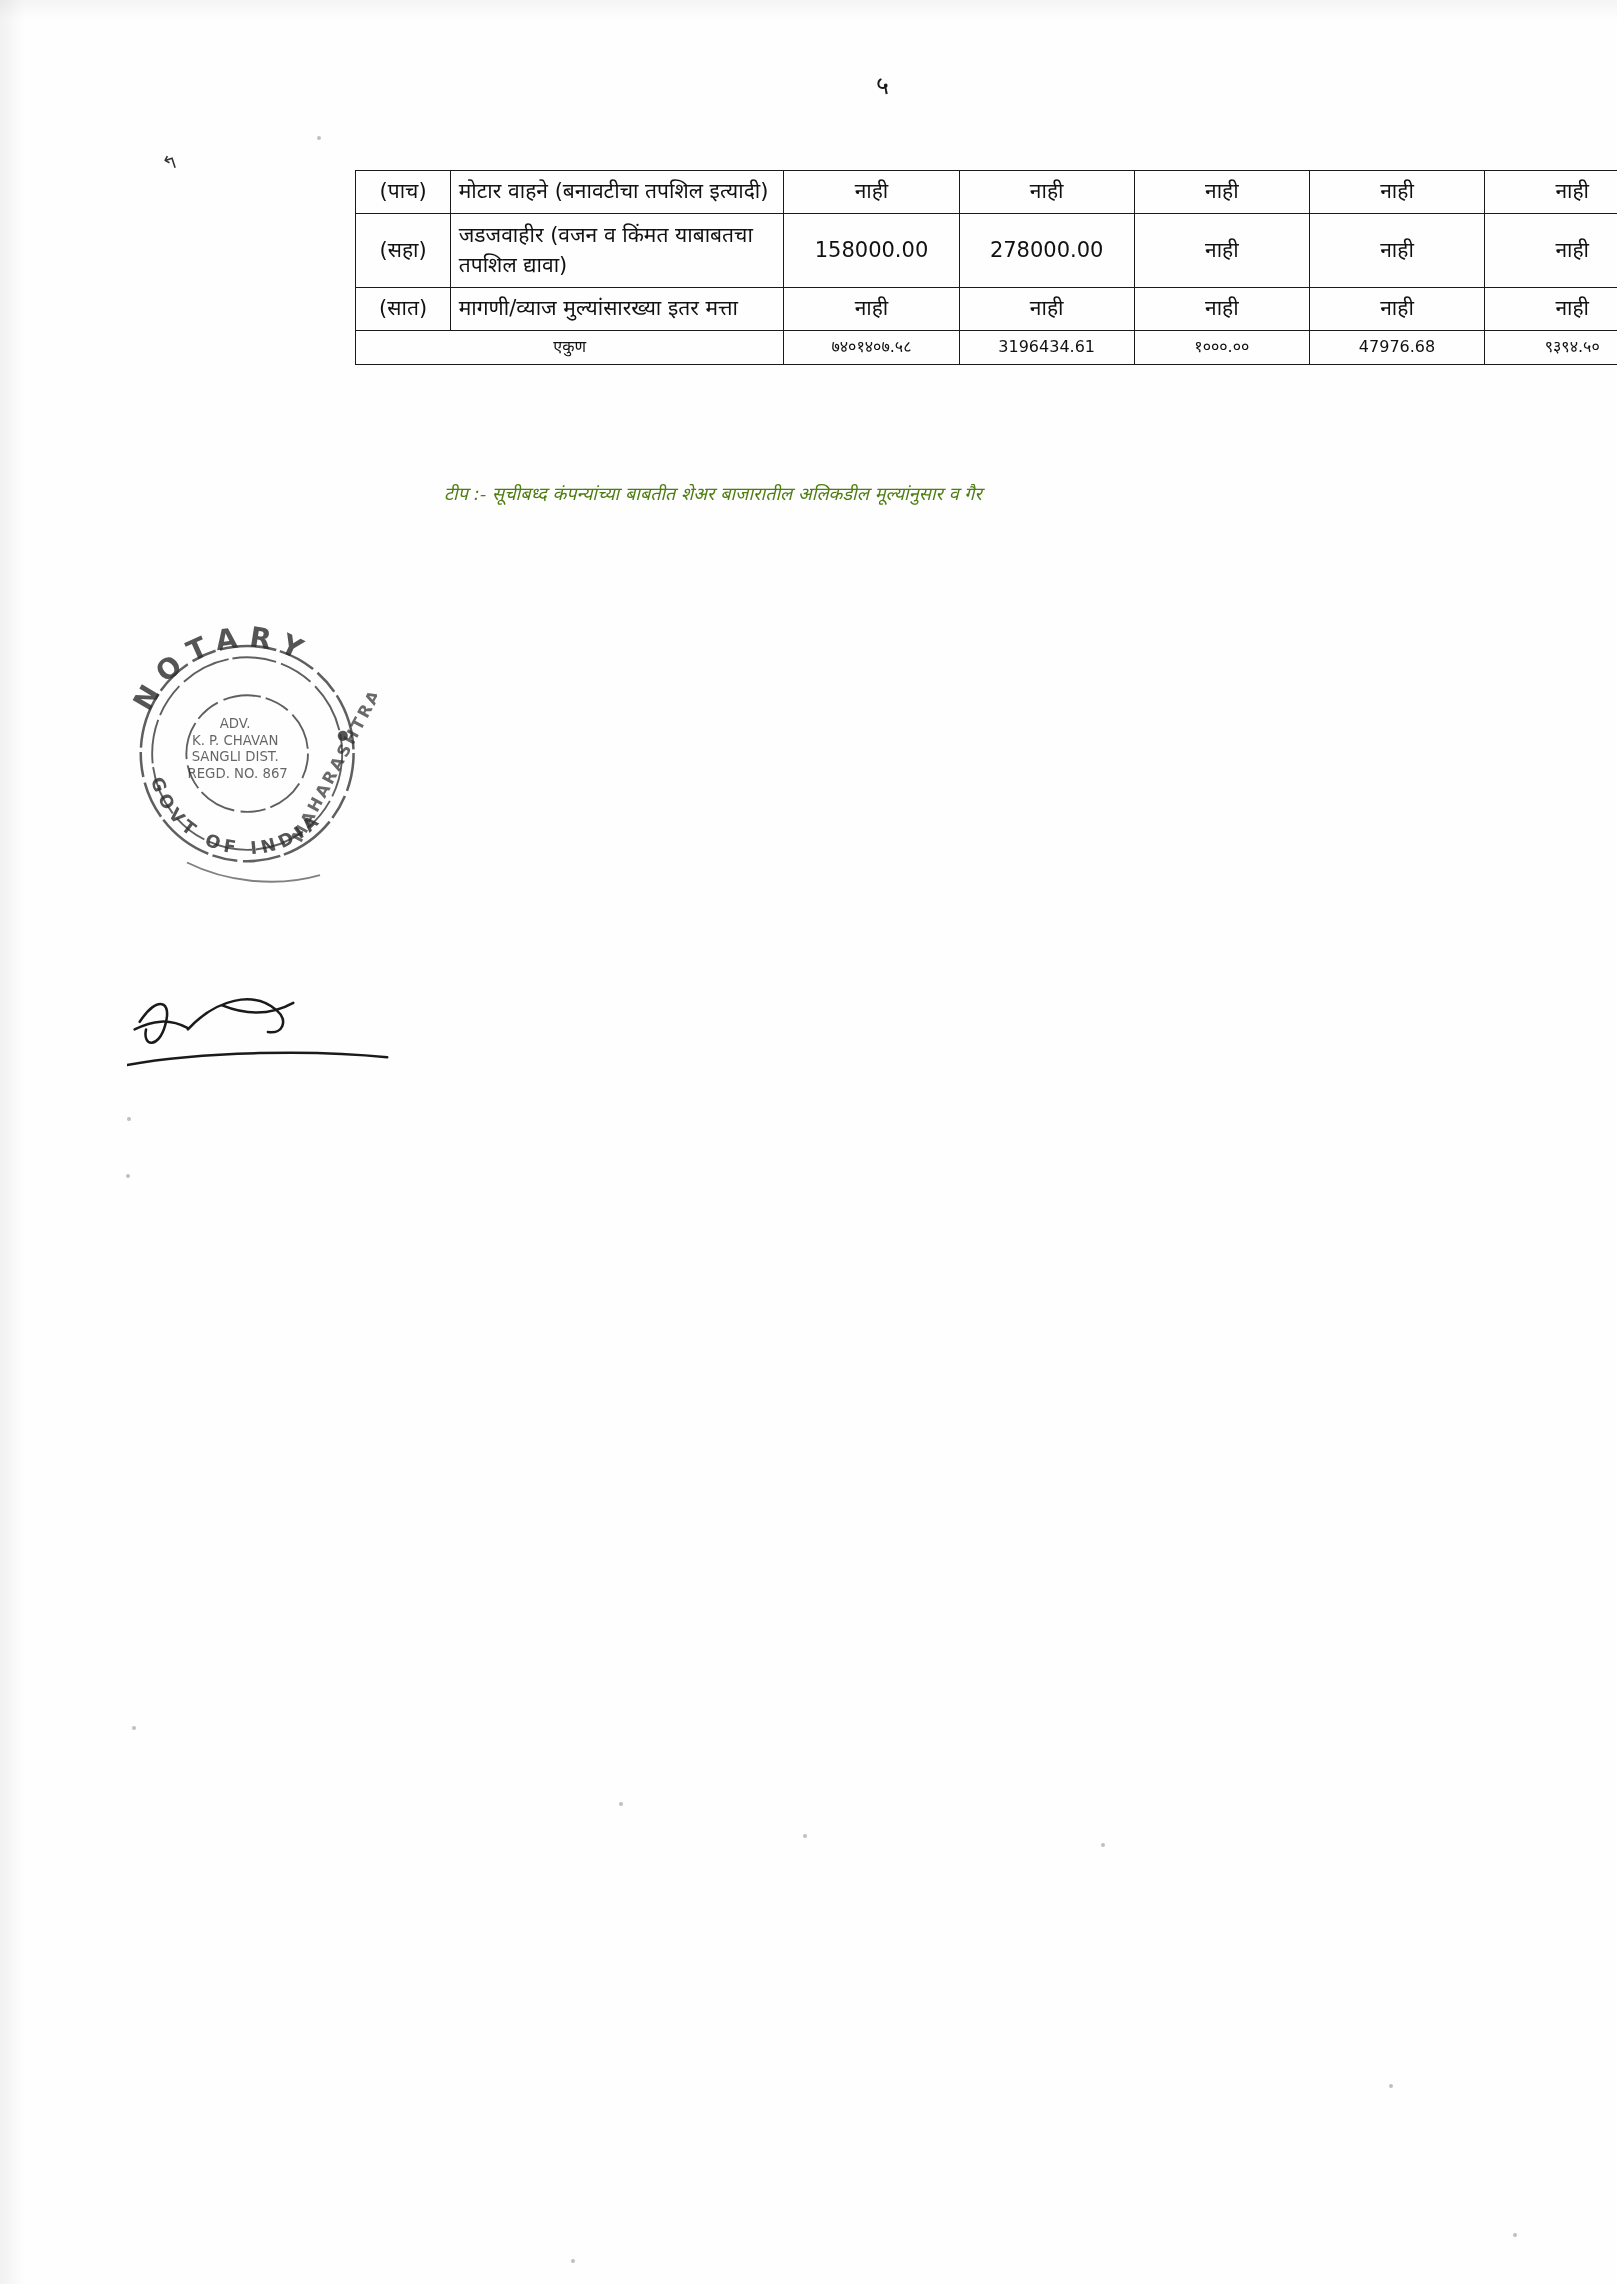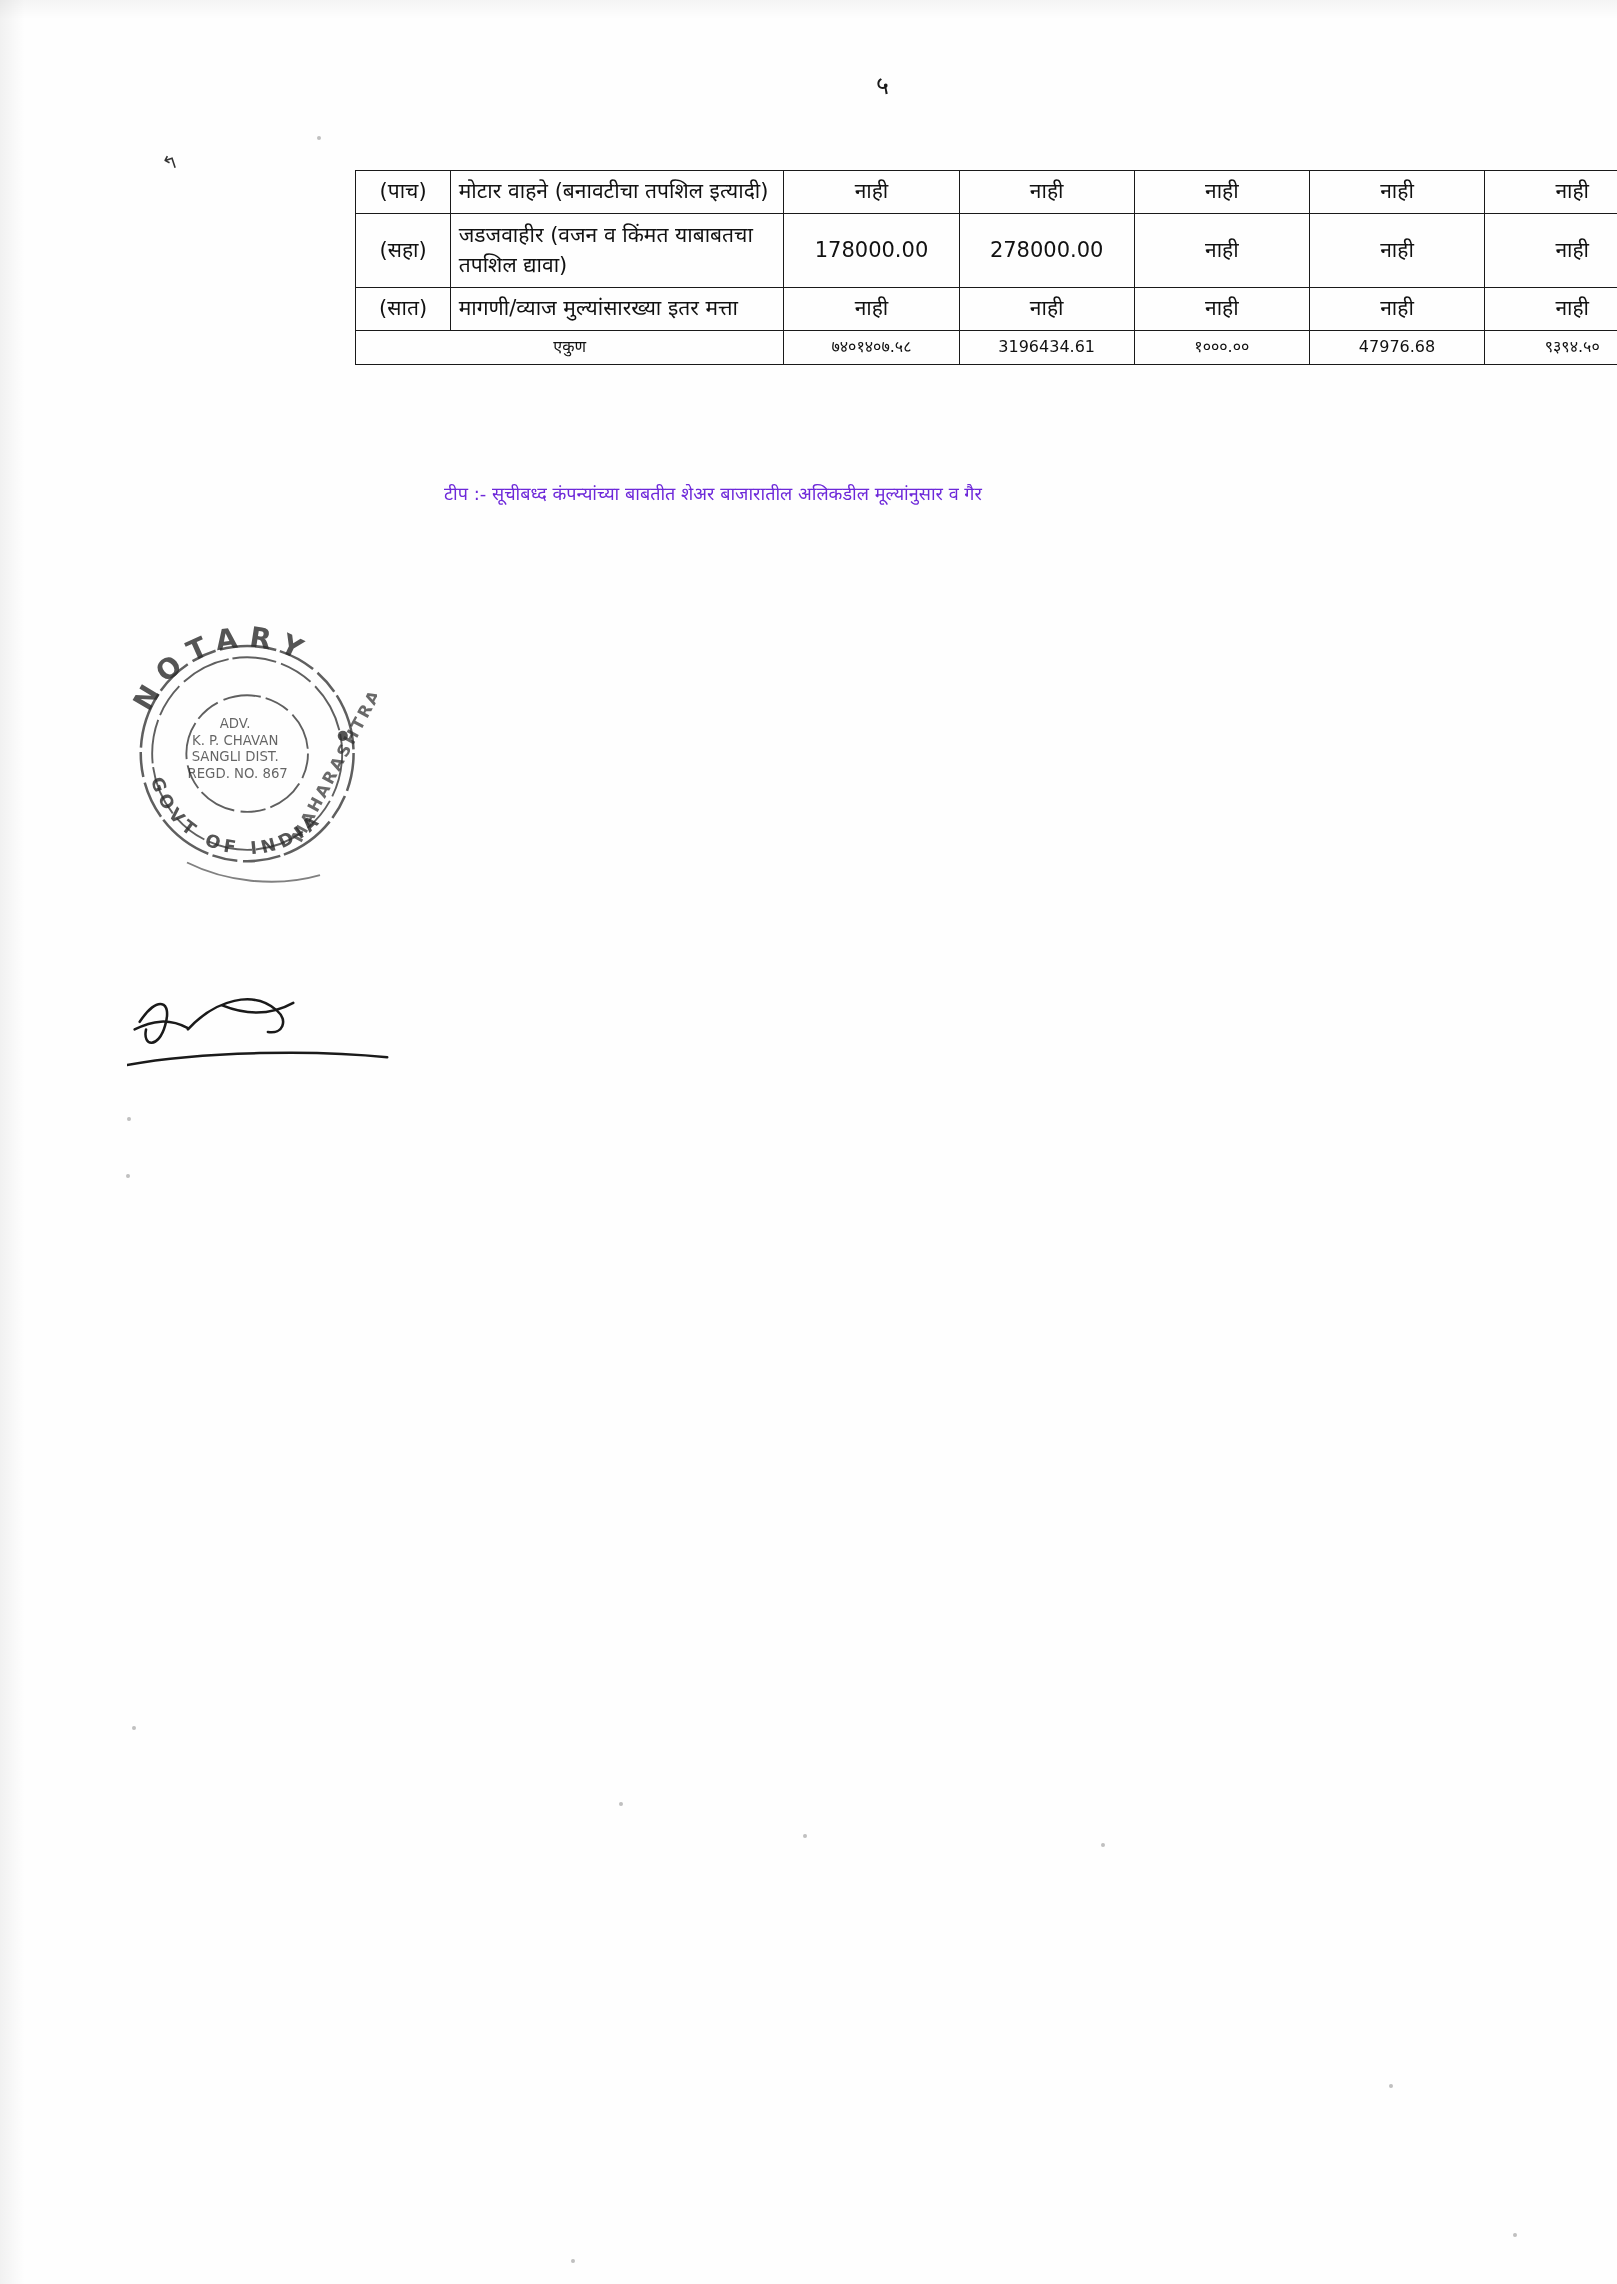--- a/index.html
+++ b/index.html
@@ -95,21 +95,22 @@
   tr.total-row td.total-label {
     text-align: center;
   }
 
   
   .note-block {
     position: absolute;
     font-family: "DejaVu Sans", sans-serif;
     font-size: 18px;
     line-height: 1.62;
-    color: #6d28d9;
+    color: #4d7c0f;
+    font-style: italic;
   }
   .note-1 {
     left: 444px;
     top: 479px;
     width: 990px;
   }
   .note-1 .line2 {
     margin-left: 23px;
   }
   .note-2 {
@@ -167,21 +168,21 @@
         <td class="col-desc">मोटार वाहने (बनावटीचा तपशिल इत्यादी)</td>
         <td class="col-val">नाही</td>
         <td class="col-val">नाही</td>
         <td class="col-val">नाही</td>
         <td class="col-val">नाही</td>
         <td class="col-val">नाही</td>
       </tr>
       <tr>
         <td class="col-idx">(सहा)</td>
         <td class="col-desc">जडजवाहीर (वजन व किंमत याबाबतचा तपशिल द्यावा)</td>
-        <td class="col-val">178000.00</td>
+        <td class="col-val">158000.00</td>
         <td class="col-val">278000.00</td>
         <td class="col-val">नाही</td>
         <td class="col-val">नाही</td>
         <td class="col-val">नाही</td>
       </tr>
       <tr>
         <td class="col-idx">(सात)</td>
         <td class="col-desc">मागणी/व्याज मुल्यांसारख्या इतर मत्ता</td>
         <td class="col-val">नाही</td>
         <td class="col-val">नाही</td>

